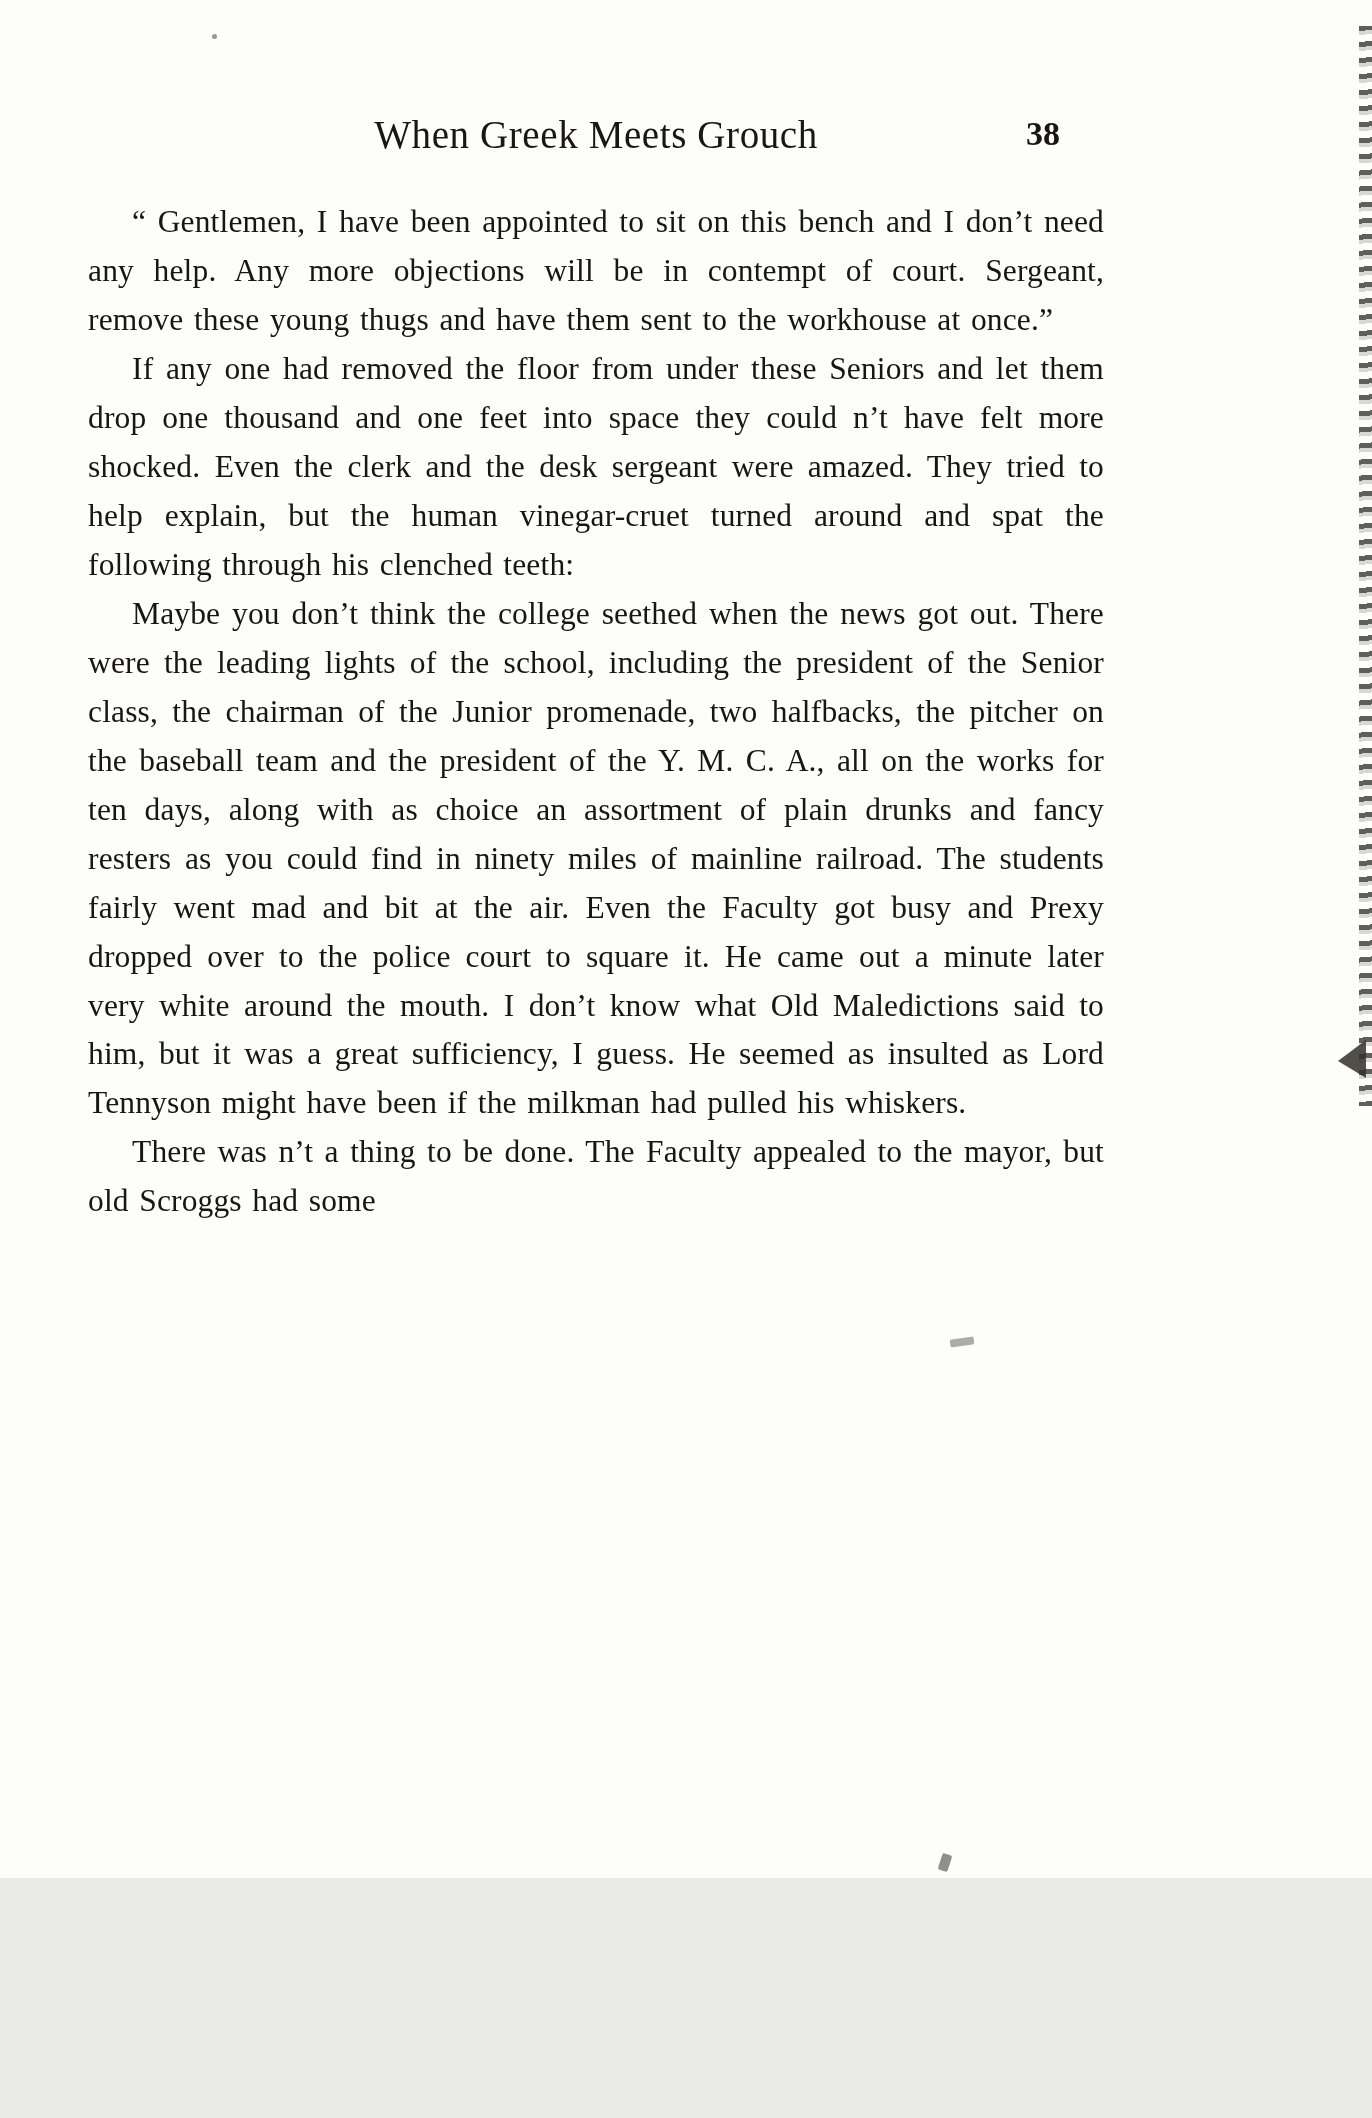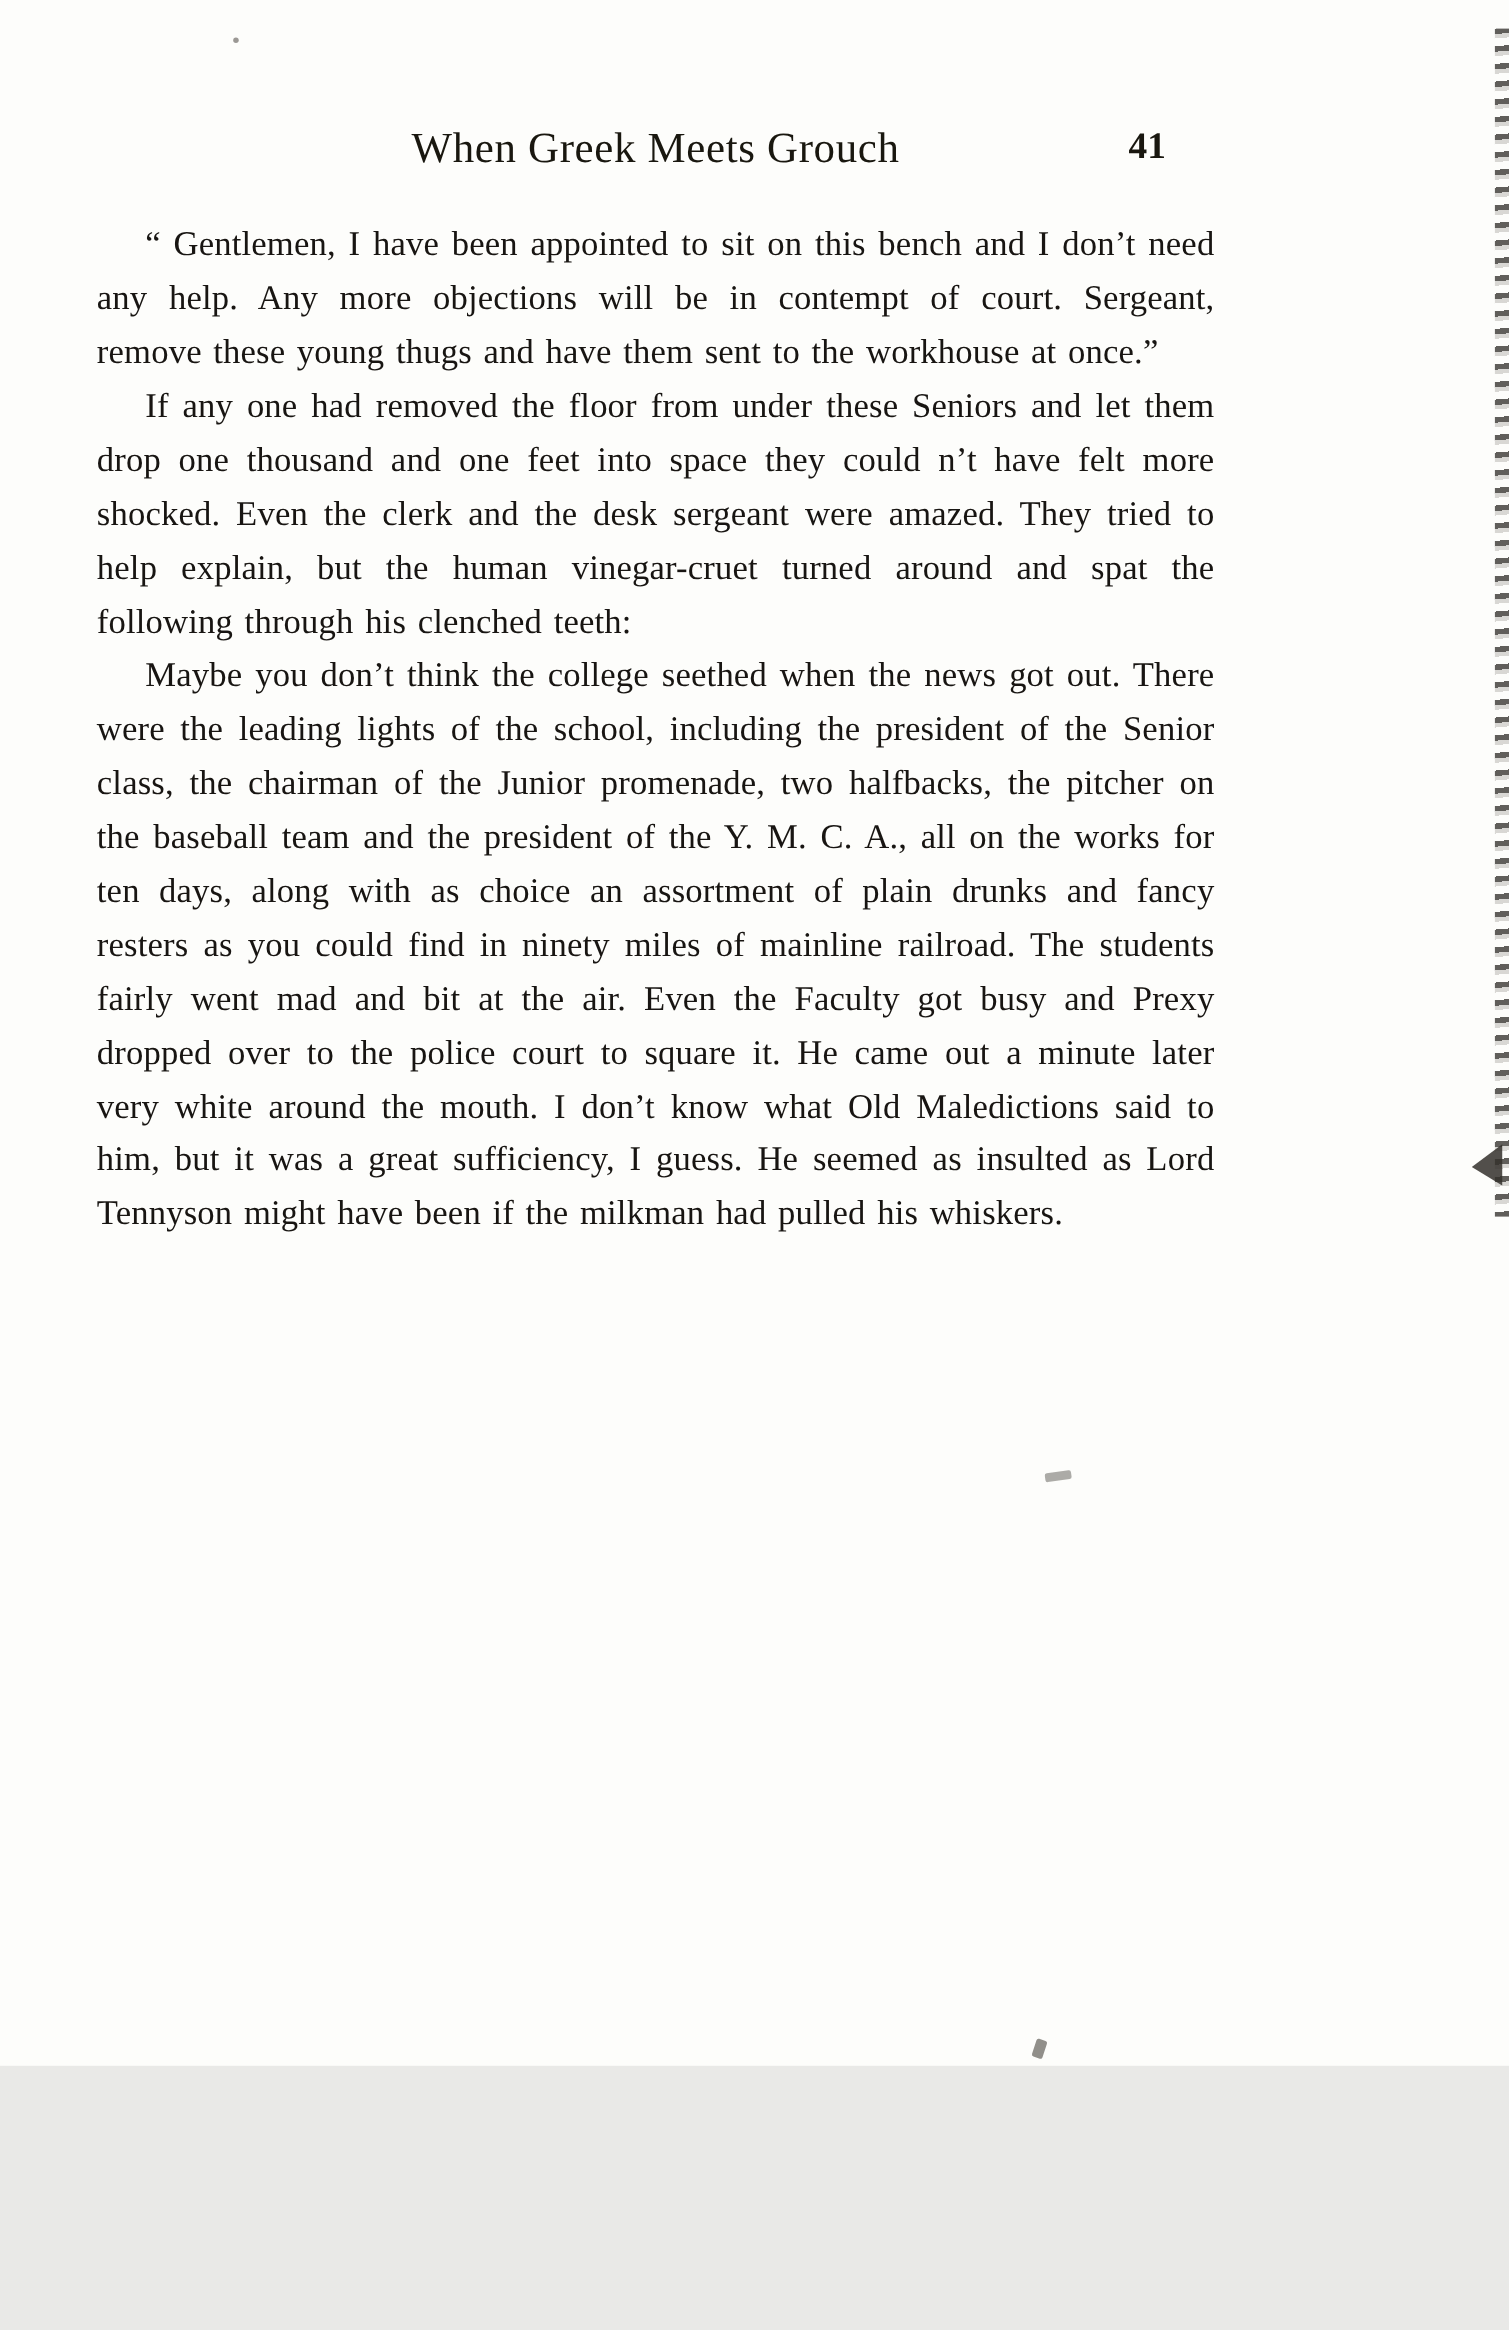--- a/index.html
+++ b/index.html
@@ -83,27 +83,28 @@
   .smudge.speck { left:212px; top:34px; width:5px; height:5px; border-radius:50%; opacity:0.55; }
 </style>
 </head>
 <body>
 
 <div class="sheet">
 
   <div class="content">
     <div class="header">
       <span class="title">When Greek Meets Grouch</span>
-      <span class="page-number">41</span>
+      <span class="page-number">38</span>
     </div>
 
     <div class="text-block">
         <p>“ Gentlemen, I have been appointed to sit on this bench and I don’t need any help.  Any more objections will be in contempt of court.  Sergeant, remove these young thugs and have them sent to the workhouse at once.”</p>
         <p>If any one had removed the floor from under these Seniors and let them drop one thousand and one feet into space they could n’t have felt more shocked. Even the clerk and the desk sergeant were amazed. They tried to help explain, but the human vinegar-cruet turned around and spat the following through his clenched teeth:</p>
         <p>Maybe you don’t think the college seethed when the news got out.  There were the leading lights of the school, including the president of the Senior class, the chairman of the Junior promenade, two halfbacks, the pitcher on the baseball team and the president of the Y. M. C. A., all on the works for ten days, along with as choice an assortment of plain drunks and fancy resters as you could find in ninety miles of mainline railroad.  The students fairly went mad and bit at the air.  Even the Faculty got busy and Prexy dropped over to the police court to square it.  He came out a minute later very white around the mouth.  I don’t know what Old Maledictions said to him, but it was a great sufficiency, I guess. He seemed as insulted as Lord Tennyson might have been if the milkman had pulled his whiskers.</p>
+        <p>There was n’t a thing to be done.  The Faculty appealed to the mayor, but old Scroggs had some</p>
       </div>
   </div>
 
   <div class="edge-strip"></div>
   <div class="smudge wedge"></div>
   <div class="smudge m1"></div>
   <div class="smudge m2"></div>
   <div class="smudge m3"></div>
   <div class="smudge m4"></div>
   <div class="smudge m5"></div>

